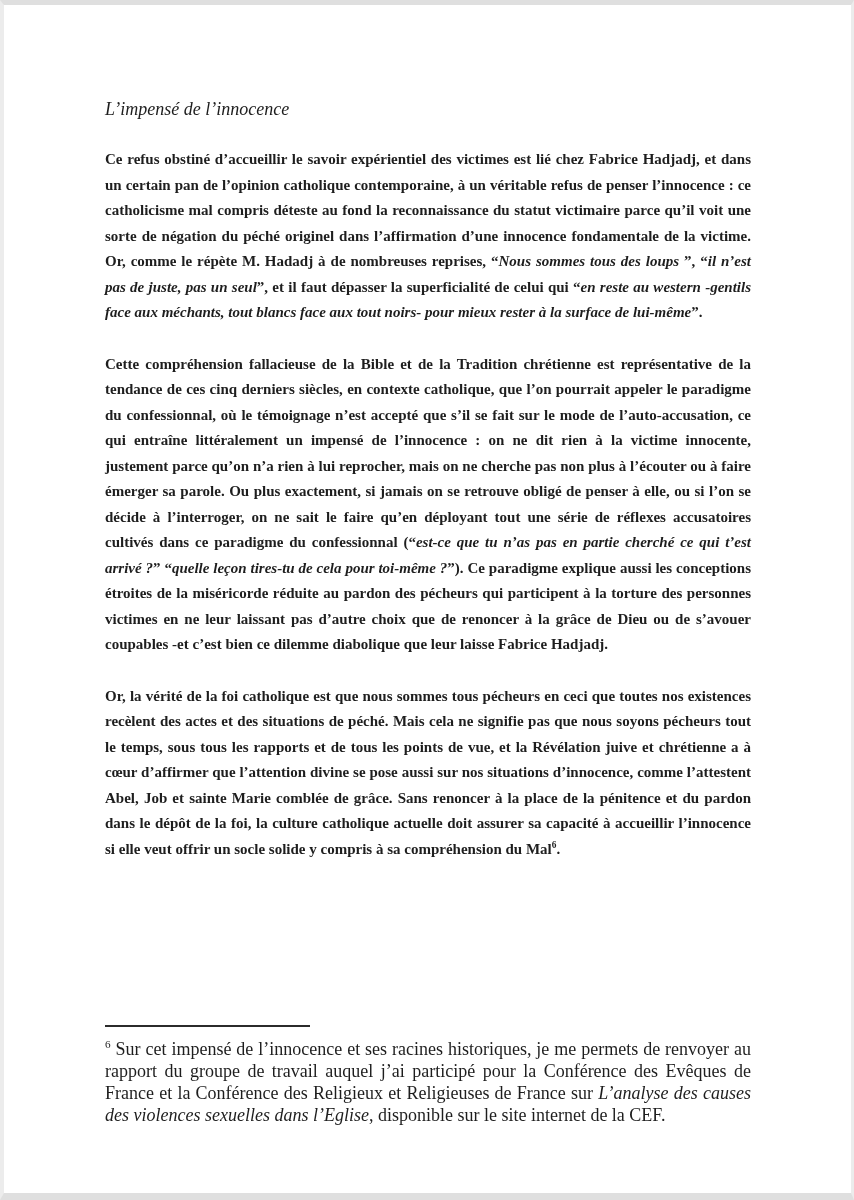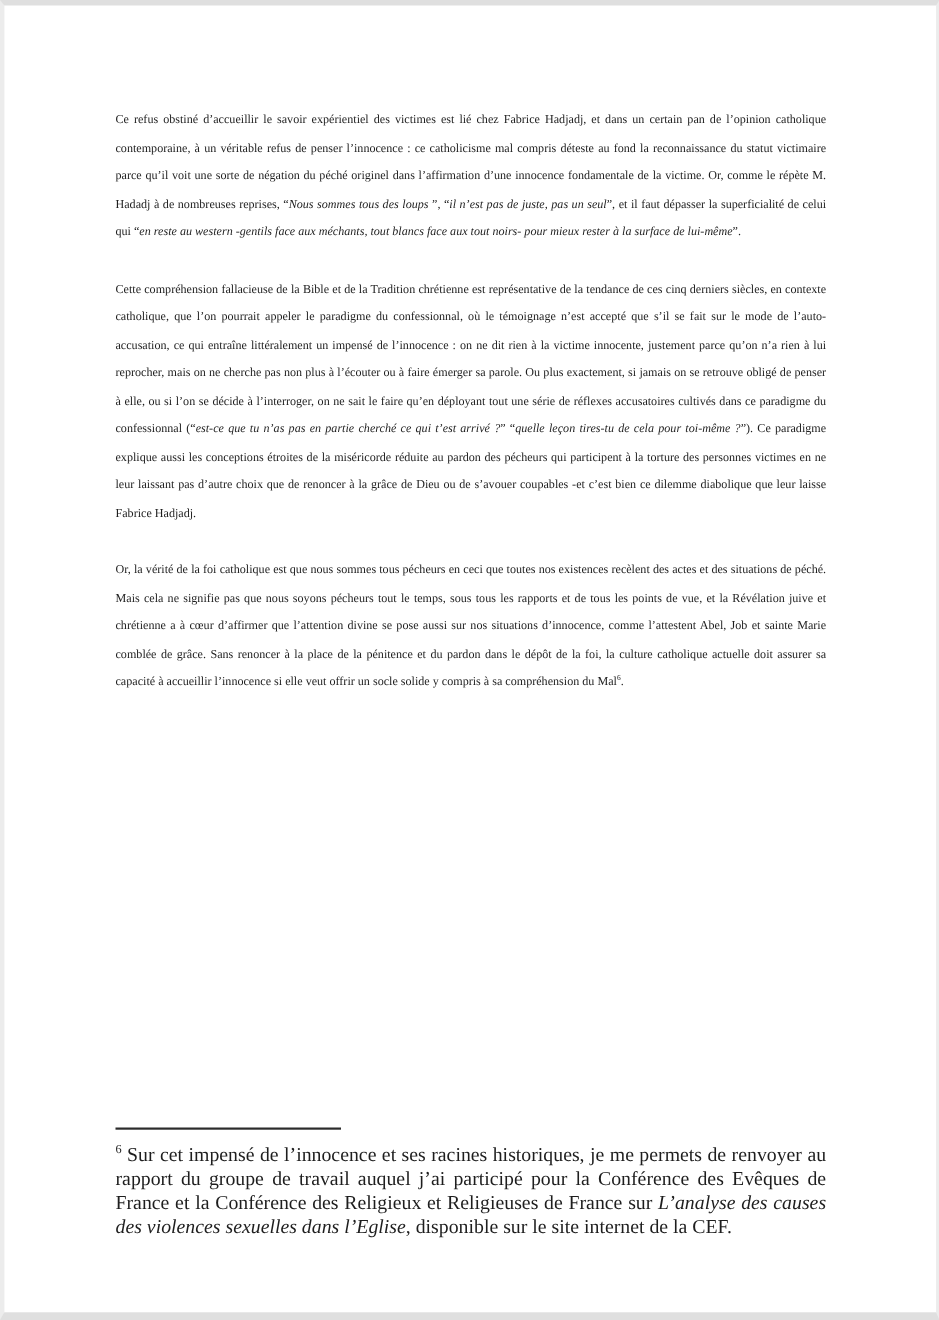--- a/index.html
+++ b/index.html
@@ -35,24 +35,25 @@
     width:646px;
   }
   .doc-title{
     font-style:italic;
     font-size:18px;
     line-height:24px;
     font-weight:normal;
     margin:0 0 26px 0;
   }
   .body-par{
-    font-size:11px;
+    font-size:15px;
     line-height:25.5px;
     text-align:justify;
     margin:0 0 26px 0;
+    font-weight:bold;
   }
   .body-par em, .footnote-text em{font-style:italic;}
   sup.fn-ref{
     font-size:0.62em;
     line-height:0;
     vertical-align:super;
   }
   .footnote-block{
     position:absolute;
     left:101px;
@@ -70,20 +71,21 @@
     line-height:22px;
     text-align:justify;
     margin:0;
   }
 </style>
 </head>
 <body>
 
 <div class="page">
   <div class="content">
+    <h1 class="doc-title">L’impensé de l’innocence</h1>
     <div id="paragraphs">
         <p class="body-par"><span>Ce refus obstiné d’accueillir le savoir expérientiel des victimes est lié chez Fabrice Hadjadj, et dans un certain pan de l’opinion catholique contemporaine, à un véritable refus de penser l’innocence : ce catholicisme mal compris déteste au fond la reconnaissance du statut victimaire parce qu’il voit une sorte de négation du péché originel dans l’affirmation d’une innocence fondamentale de la victime. Or, comme le répète M. Hadadj à de nombreuses reprises, “</span><em>Nous sommes tous des loups </em><span>”, “</span><em>il n’est pas de juste, pas un seul</em><span>”, et il faut dépasser la superficialité de celui qui “</span><em>en reste au western -gentils face aux méchants, tout blancs face aux tout noirs- pour mieux rester à la surface de lui-même</em><span>”.</span></p>
         <p class="body-par"><span>Cette compréhension fallacieuse de la Bible et de la Tradition chrétienne est représentative de la tendance de ces cinq derniers siècles, en contexte catholique, que l’on pourrait appeler le paradigme du confessionnal, où le témoignage n’est accepté que s’il se fait sur le mode de l’auto-accusation, ce qui entraîne littéralement un impensé de l’innocence : on ne dit rien à la victime innocente, justement parce qu’on n’a rien à lui reprocher, mais on ne cherche pas non plus à l’écouter ou à faire émerger sa parole. Ou plus exactement, si jamais on se retrouve obligé de penser à elle, ou si l’on se décide à l’interroger, on ne sait le faire qu’en déployant tout une série de réflexes accusatoires cultivés dans ce paradigme du confessionnal (“</span><em>est-ce que tu n’as pas en partie cherché ce qui t’est arrivé ?</em><span>” “</span><em>quelle leçon tires-tu de cela pour toi-même ?</em><span>”). Ce paradigme explique aussi les conceptions étroites de la miséricorde réduite au pardon des pécheurs qui participent à la torture des personnes victimes en ne leur laissant pas d’autre choix que de renoncer à la grâce de Dieu ou de s’avouer coupables -et c’est bien ce dilemme diabolique que leur laisse Fabrice Hadjadj.</span></p>
         <p class="body-par"><span>Or, la vérité de la foi catholique est que nous sommes tous pécheurs en ceci que toutes nos existences recèlent des actes et des situations de péché. Mais cela ne signifie pas que nous soyons pécheurs tout le temps, sous tous les rapports et de tous les points de vue, et la Révélation juive et chrétienne a à cœur d’affirmer que l’attention divine se pose aussi sur nos situations d’innocence, comme l’attestent Abel, Job et sainte Marie comblée de grâce. Sans renoncer à la place de la pénitence et du pardon dans le dépôt de la foi, la culture catholique actuelle doit assurer sa capacité à accueillir l’innocence si elle veut offrir un socle solide y compris à sa compréhension du Mal</span><sup class="fn-ref">6</sup><span>.</span></p>
       </div>
   </div>
 
   <div class="footnote-block">
     <div class="footnote-rule"></div>
     <p class="footnote-text" id="footnote"><sup class="fn-ref">6</sup><span> Sur cet impensé de l’innocence et ses racines historiques, je me permets de renvoyer au rapport du groupe de travail auquel j’ai participé pour la Conférence des Evêques de France et la Conférence des Religieux et Religieuses de France sur </span><em>L’analyse des causes des violences sexuelles dans l’Eglise</em><span>, disponible sur le site internet de la CEF.</span></p>

